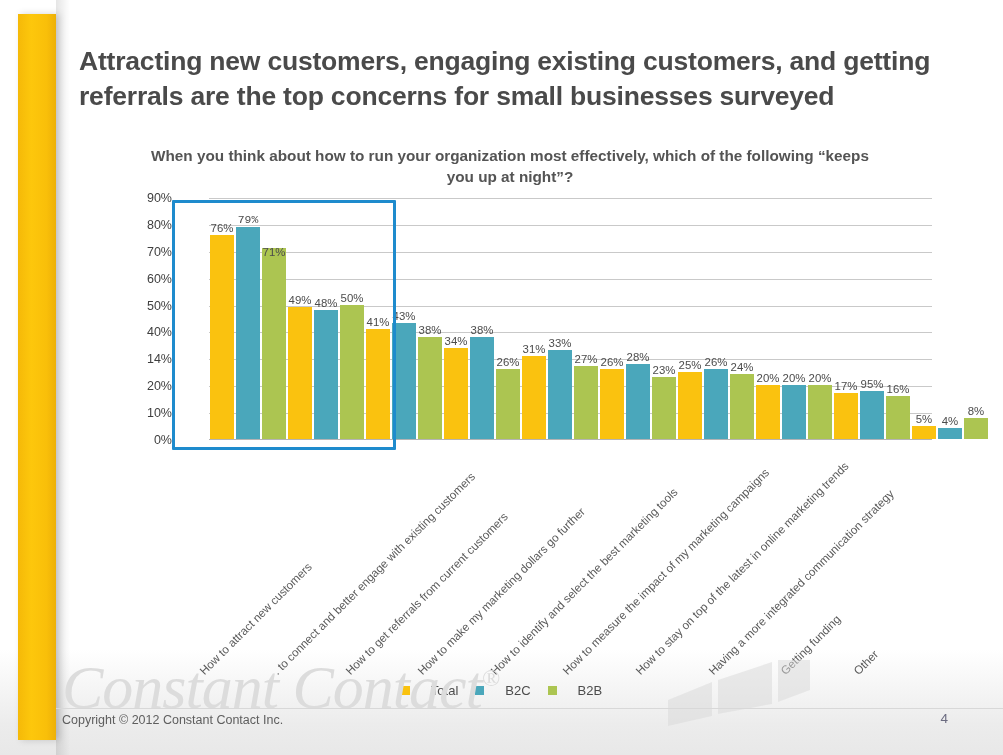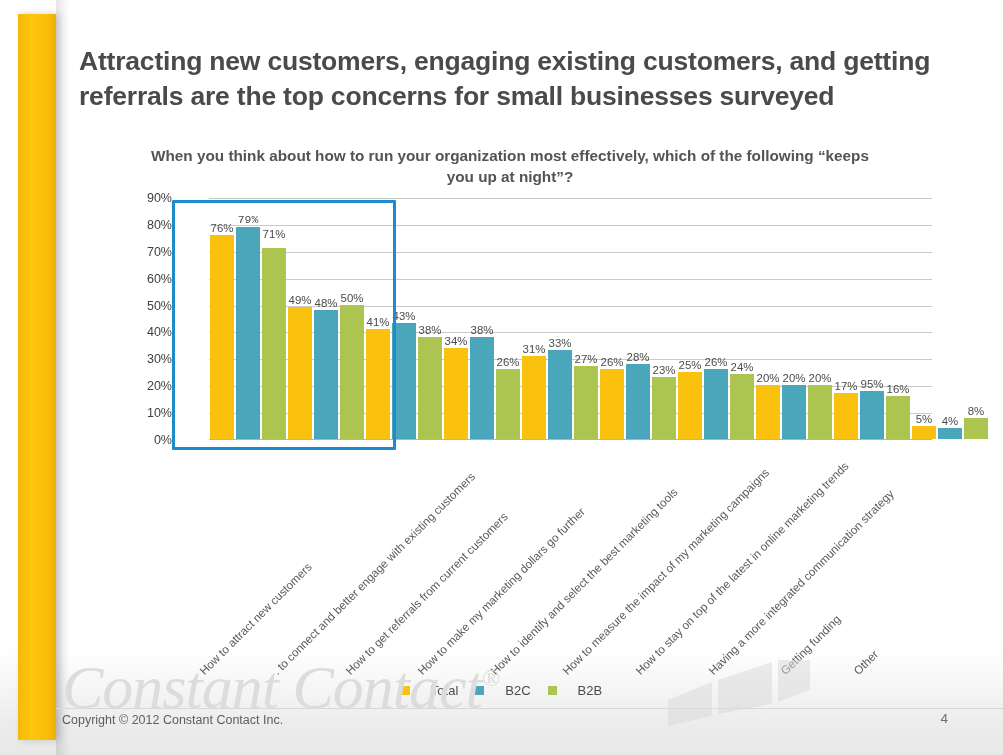--- a/index.html
+++ b/index.html
@@ -132,21 +132,21 @@
 
   <div class="title">Attracting new customers, engaging existing customers, and getting referrals are the top concerns for small businesses surveyed</div>
 
   <div class="chart-title">When you think about how to run your organization most effectively, which of the following “keeps you up at night”?</div>
 
   <div class="chart">
     <div class="ylabels">
         <div class="ylabel" style="top: 242px;">0%</div>
         <div class="ylabel" style="top: 215.111px;">10%</div>
         <div class="ylabel" style="top: 188.222px;">20%</div>
-        <div class="ylabel" style="top: 161.333px;">30%</div>
+        <div class="ylabel" style="top: 161.333px;">14%</div>
         <div class="ylabel" style="top: 134.444px;">40%</div>
         <div class="ylabel" style="top: 107.556px;">50%</div>
         <div class="ylabel" style="top: 80.6667px;">60%</div>
         <div class="ylabel" style="top: 53.7778px;">70%</div>
         <div class="ylabel" style="top: 26.8889px;">80%</div>
         <div class="ylabel" style="top: 0px;">90%</div>
       </div>
     <div class="plot">
         <div class="gridline" style="top: 0px;"></div>
         <div class="gridline" style="top: 26.8889px;"></div>
@@ -161,21 +161,21 @@
           <div class="group">
             <div class="bar-wrap">
               <div class="dlabel" style="bottom: 205.356px;">76%</div>
               <div class="bar total" style="height: 204.356px; background: rgb(250, 194, 15);"></div>
             </div>
             <div class="bar-wrap">
               <div class="dlabel" style="bottom: 213.422px; font-family: Liberation Mono, monospace;">79%</div>
               <div class="bar b2c" style="height: 212.422px; background: rgb(74, 167, 187);"></div>
             </div>
             <div class="bar-wrap">
-              <div class="dlabel" style="bottom: 199px; text-align: center;">71%</div>
+              <div class="dlabel" style="bottom: 181px; text-align: center;">71%</div>
               <div class="bar b2b" style="height: 190.911px; background: rgb(172, 197, 81);"></div>
             </div>
           </div>
           <div class="group">
             <div class="bar-wrap">
               <div class="dlabel" style="bottom: 132.756px;">49%</div>
               <div class="bar total" style="height: 131.756px; background: rgb(250, 194, 15);"></div>
             </div>
             <div class="bar-wrap">
               <div class="dlabel" style="bottom: 130.067px;">48%</div>

